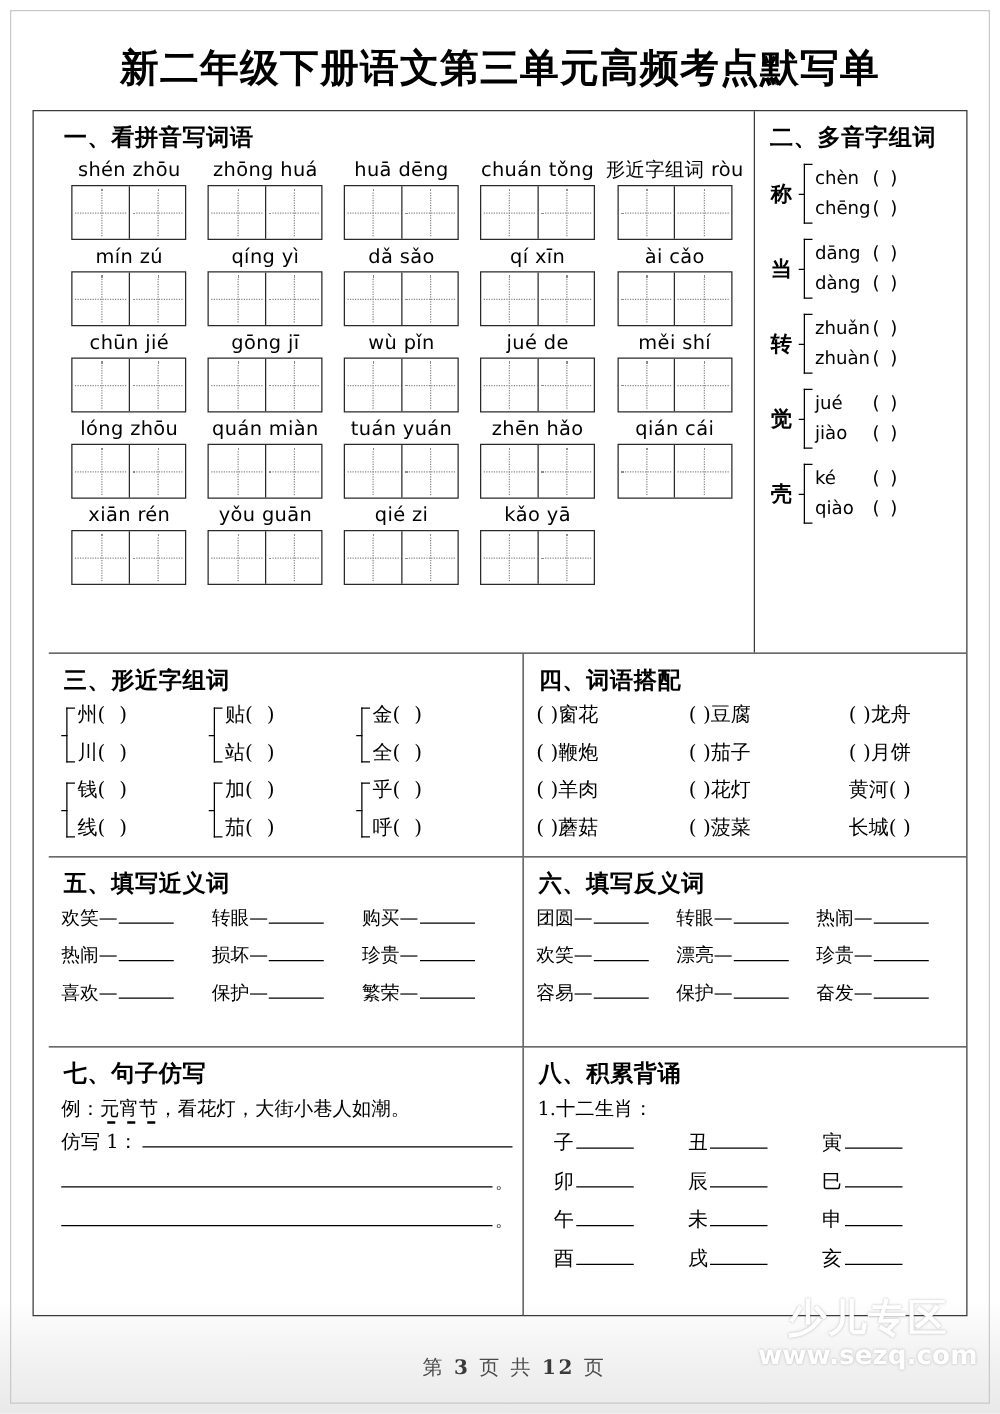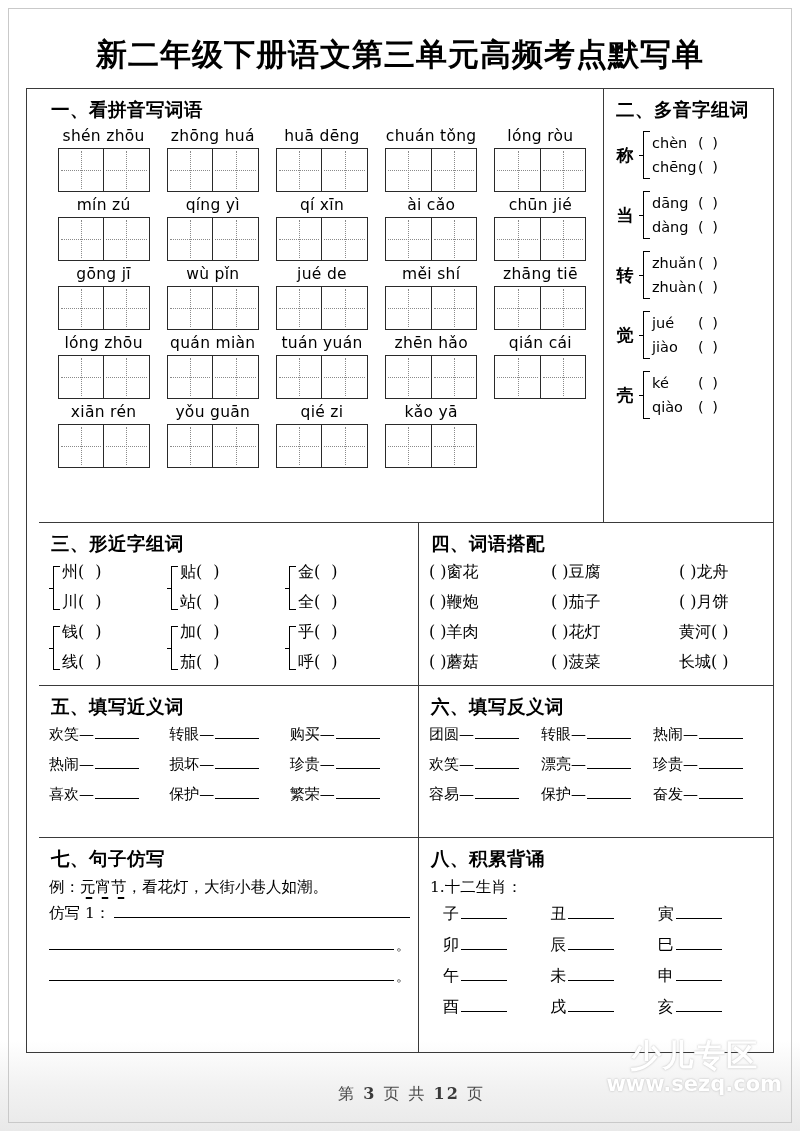--- a/index.html
+++ b/index.html
@@ -287,41 +287,48 @@
               </div>
             </div>
             <div class="pin-cell">
               <div class="pin-text">chuán tǒng</div>
               <div class="tzg">
                 <div class="sq"></div>
                 <div class="sq"></div>
               </div>
             </div>
             <div class="pin-cell">
-              <div class="pin-text">lóng ròu</div>
+              <div class="pin-text">形近字组词 ròu</div>
               <div class="tzg">
                 <div class="sq"></div>
                 <div class="sq"></div>
               </div>
             </div>
             <div class="pin-cell">
               <div class="pin-text">mín zú</div>
               <div class="tzg">
                 <div class="sq"></div>
                 <div class="sq"></div>
               </div>
             </div>
             <div class="pin-cell">
               <div class="pin-text">qíng yì</div>
               <div class="tzg">
                 <div class="sq"></div>
                 <div class="sq"></div>
               </div>
             </div>
             <div class="pin-cell">
+              <div class="pin-text">dǎ sǎo</div>
+              <div class="tzg">
+                <div class="sq"></div>
+                <div class="sq"></div>
+              </div>
+            </div>
+            <div class="pin-cell">
               <div class="pin-text">qí xīn</div>
               <div class="tzg">
                 <div class="sq"></div>
                 <div class="sq"></div>
               </div>
             </div>
             <div class="pin-cell">
               <div class="pin-text">ài cǎo</div>
               <div class="tzg">
                 <div class="sq"></div>
@@ -351,27 +358,20 @@
             </div>
             <div class="pin-cell">
               <div class="pin-text">jué de</div>
               <div class="tzg">
                 <div class="sq"></div>
                 <div class="sq"></div>
               </div>
             </div>
             <div class="pin-cell">
               <div class="pin-text">měi shí</div>
-              <div class="tzg">
-                <div class="sq"></div>
-                <div class="sq"></div>
-              </div>
-            </div>
-            <div class="pin-cell">
-              <div class="pin-text">zhāng tiē</div>
               <div class="tzg">
                 <div class="sq"></div>
                 <div class="sq"></div>
               </div>
             </div>
             <div class="pin-cell">
               <div class="pin-text">lóng zhōu</div>
               <div class="tzg">
                 <div class="sq"></div>
                 <div class="sq"></div>

